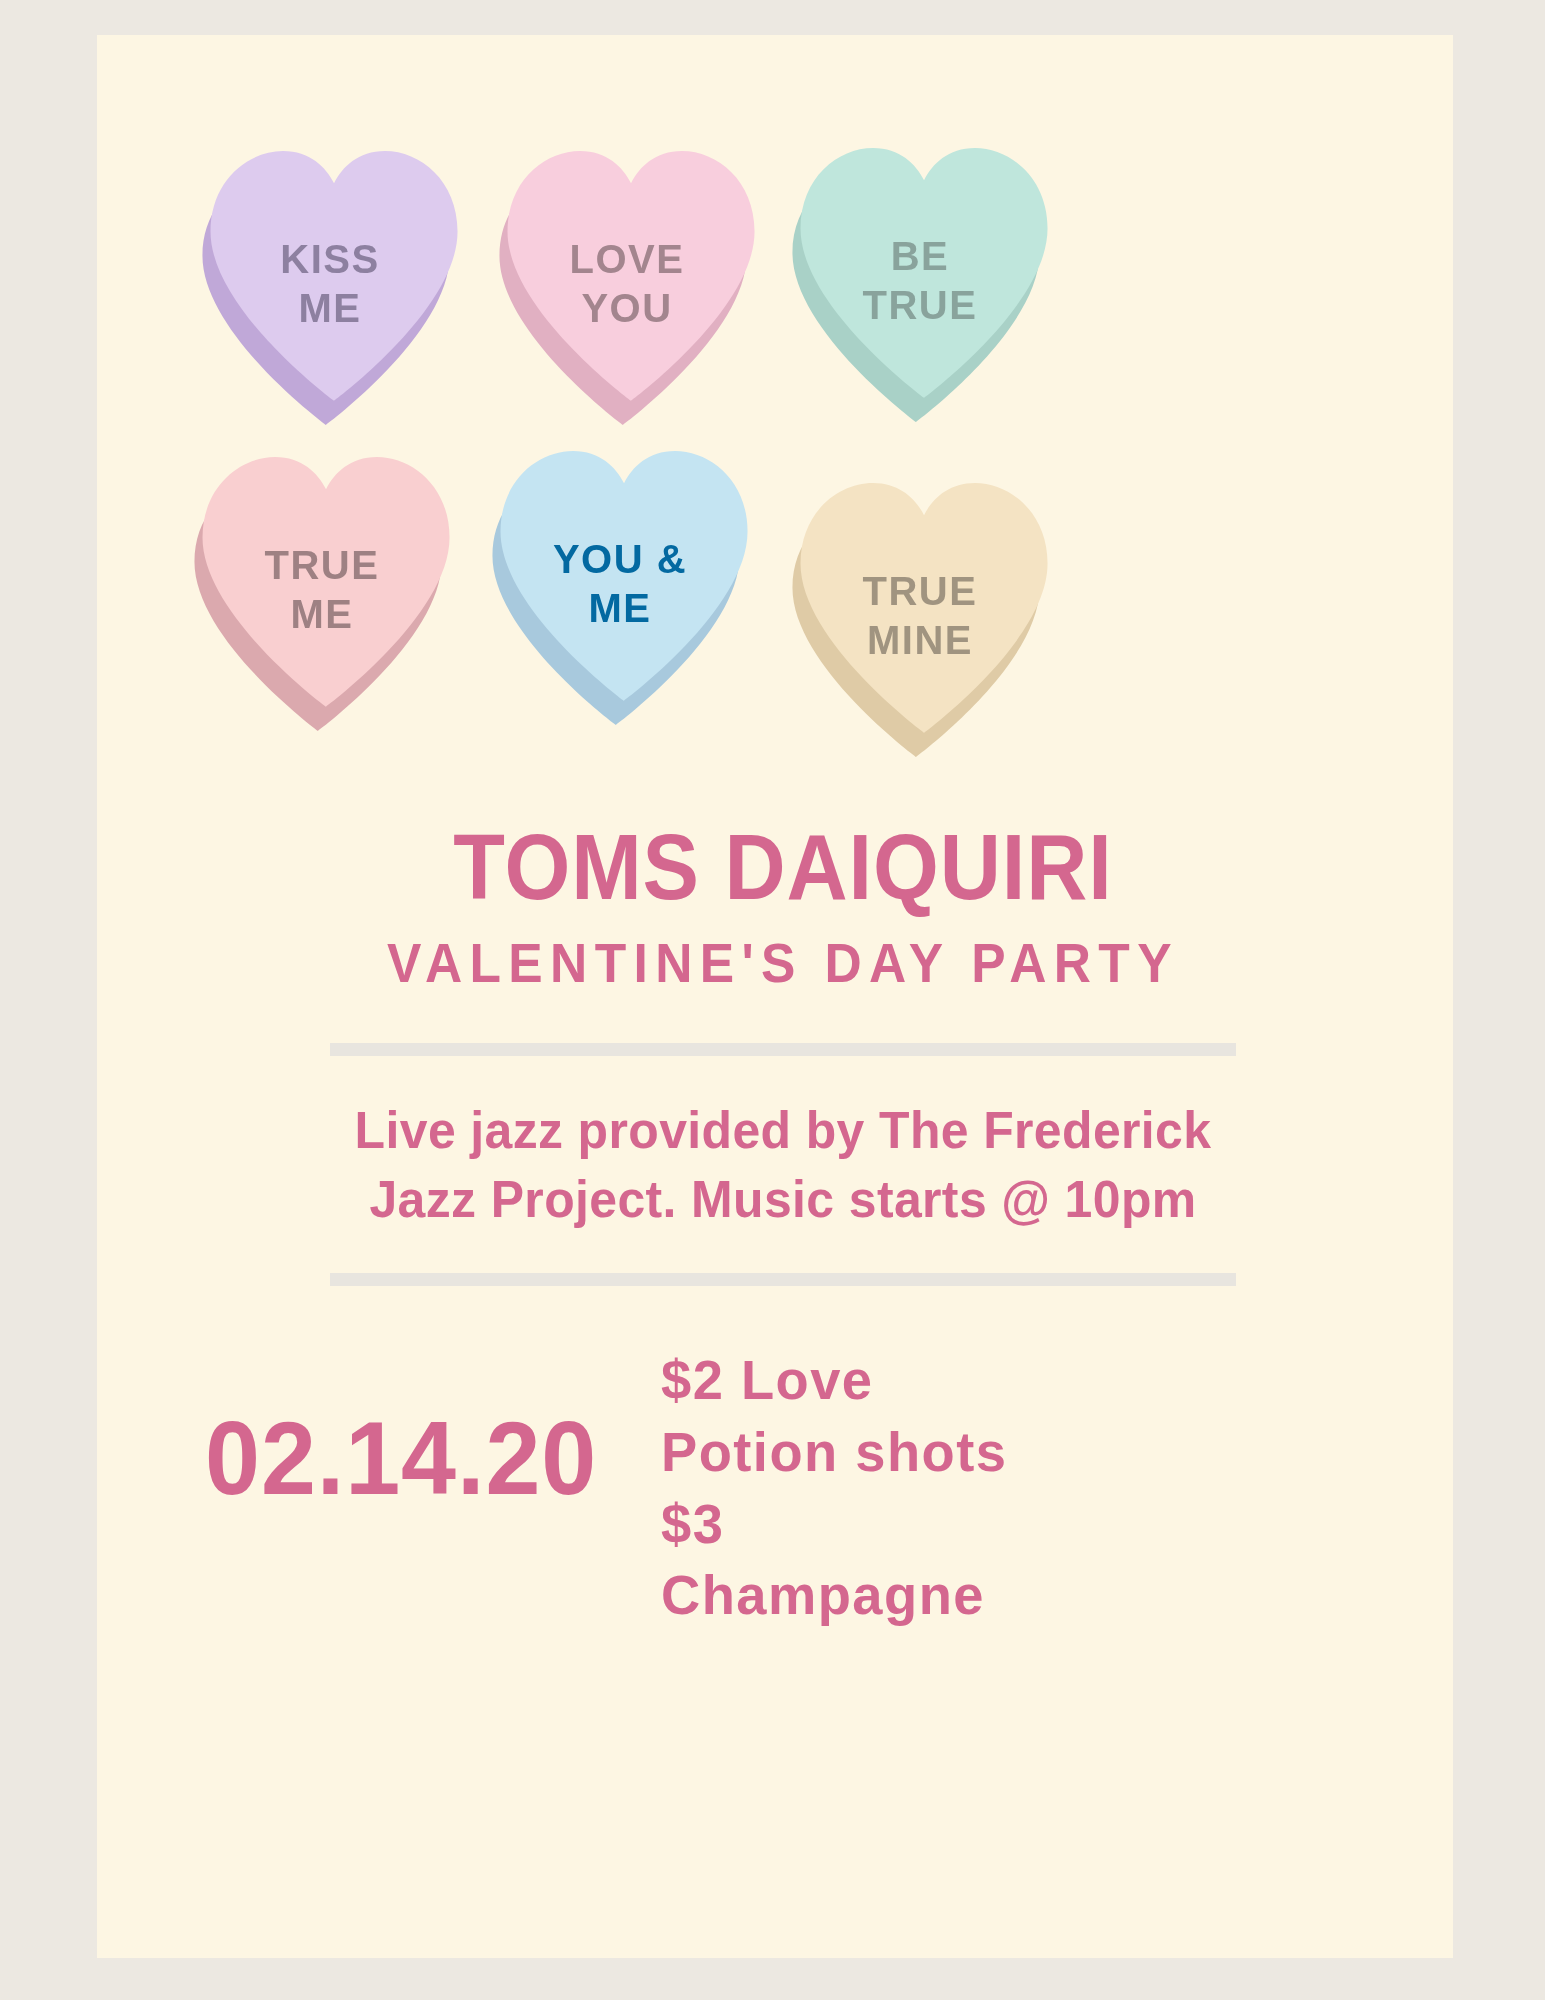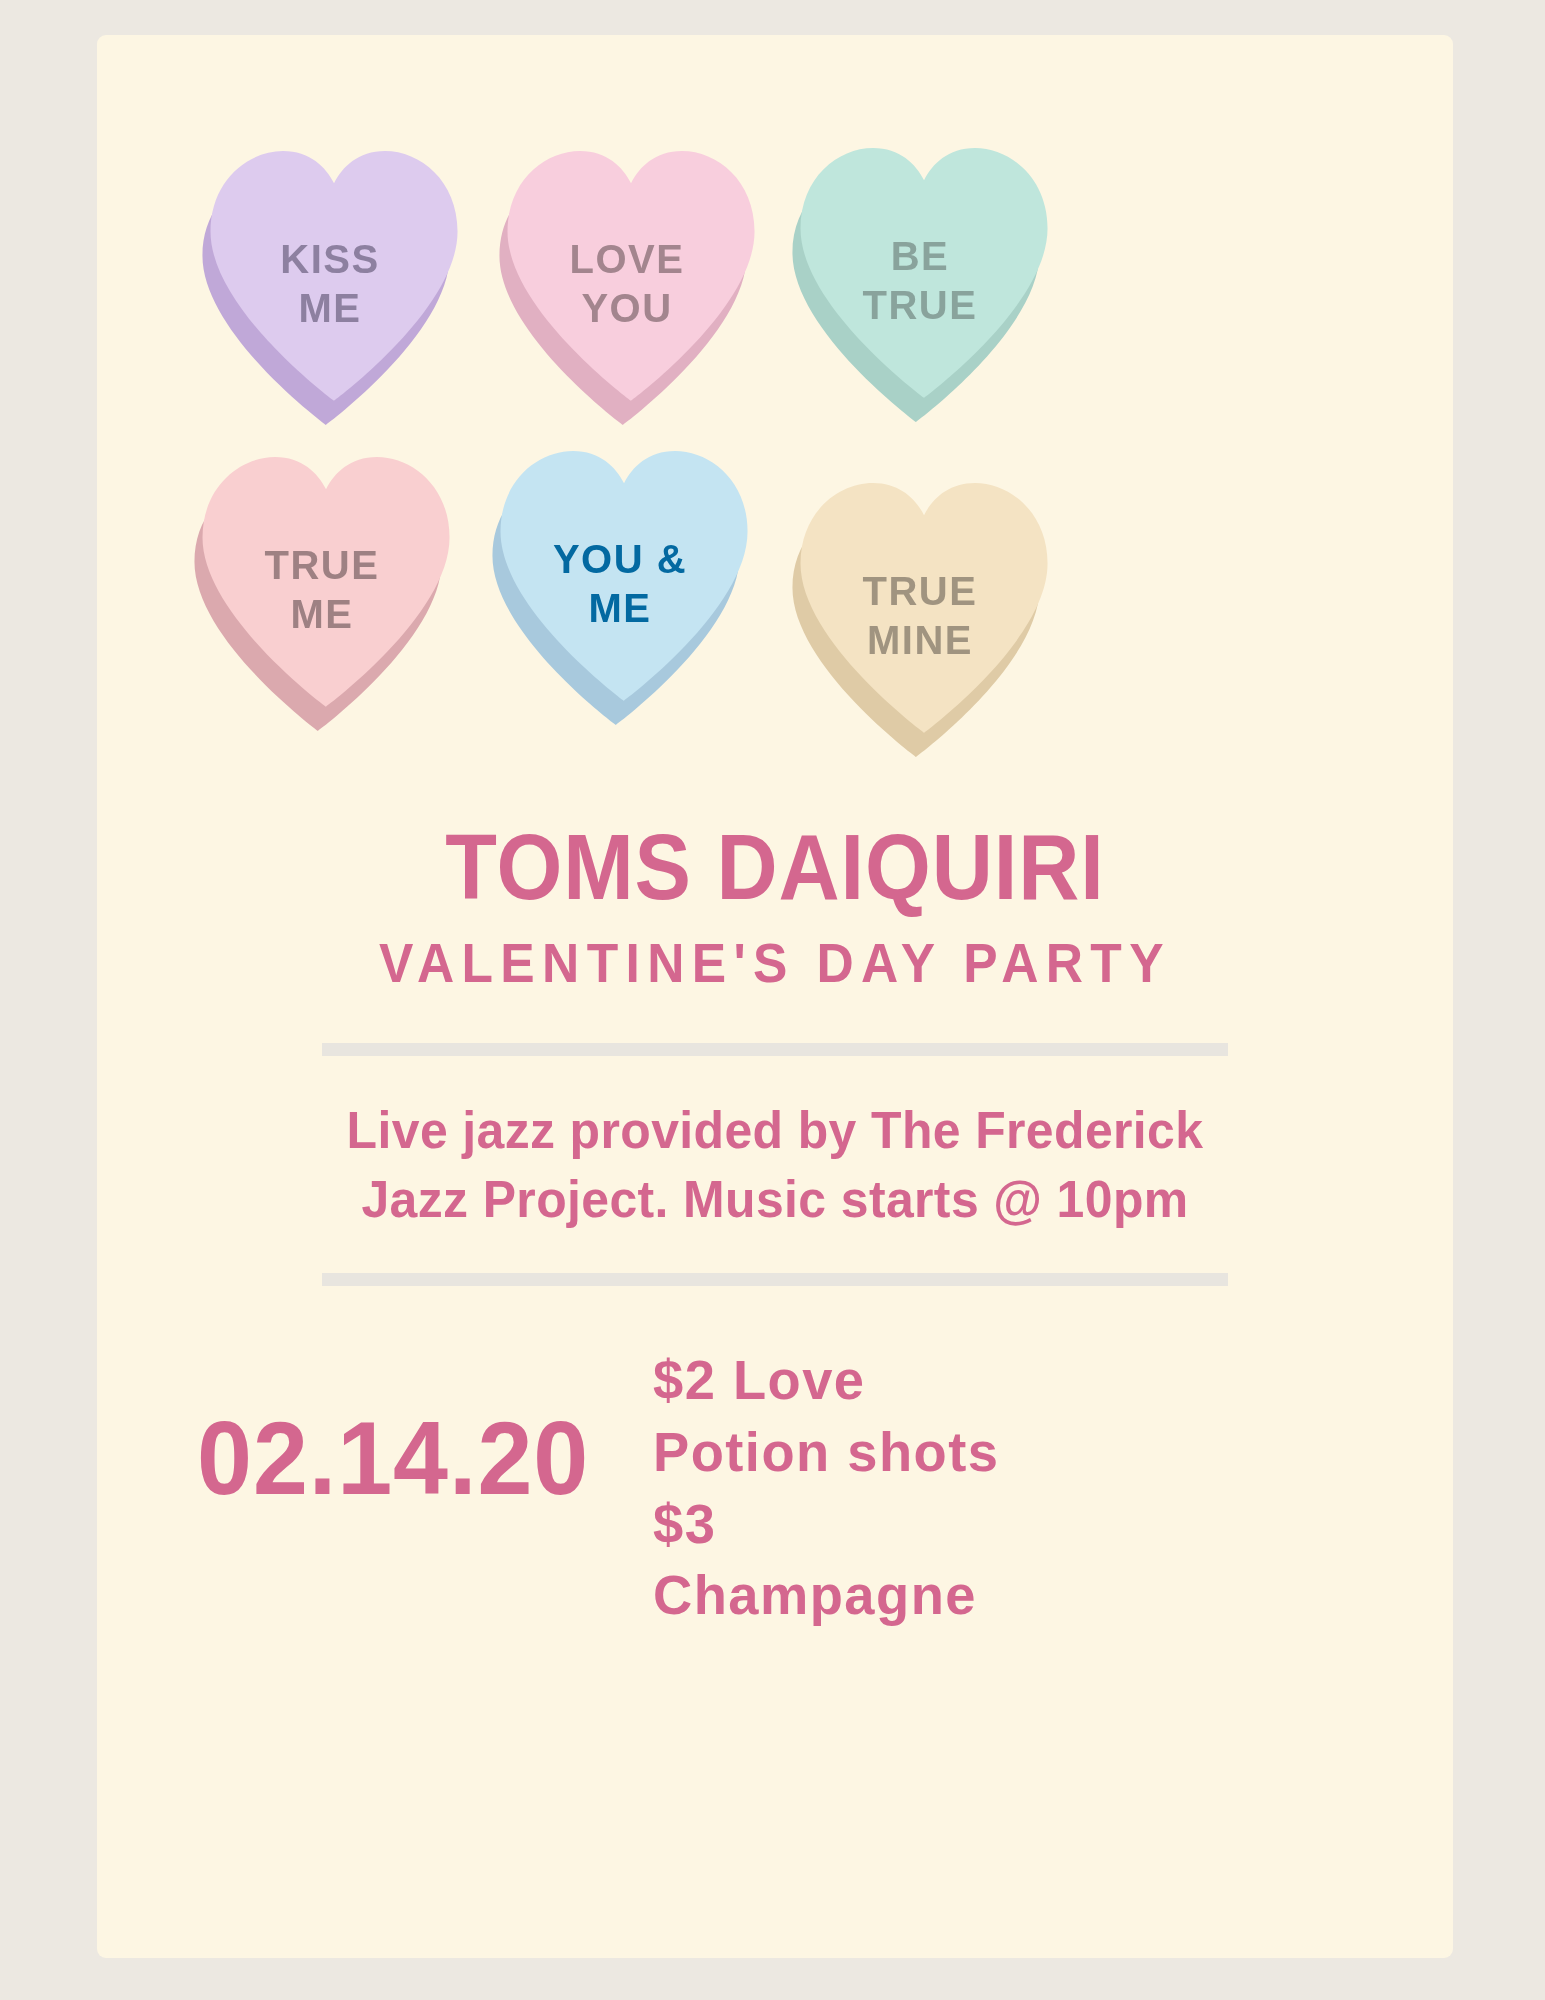--- a/index.html
+++ b/index.html
@@ -23,21 +23,20 @@
   }
 
   
   #panel {
     position: absolute;
     left: 97px;
     top: 35px;
     width: 1356px;
     height: 1923px;
     background: #fdf6e3;
-    border-radius: 9px;
   }
 
   
   #hearts {
     position: absolute;
     left: 0;
     top: 0;
     width: 1356px;
     height: 700px;
   }
@@ -68,20 +67,21 @@
     white-space: pre-line;
     pointer-events: none;
   }
 
   
   #text-block {
     position: absolute;
     left: 0;
     top: 700px;
     width: 1356px;
+    padding-left: 8px;
   }
 
   #title {
     text-align: center;
     font-family: "Liberation Sans Narrow", "Liberation Sans", sans-serif;
     font-weight: bold;
     font-size: 92px;
     line-height: 1.0;
     color: #d4678f;
     letter-spacing: 1px;

